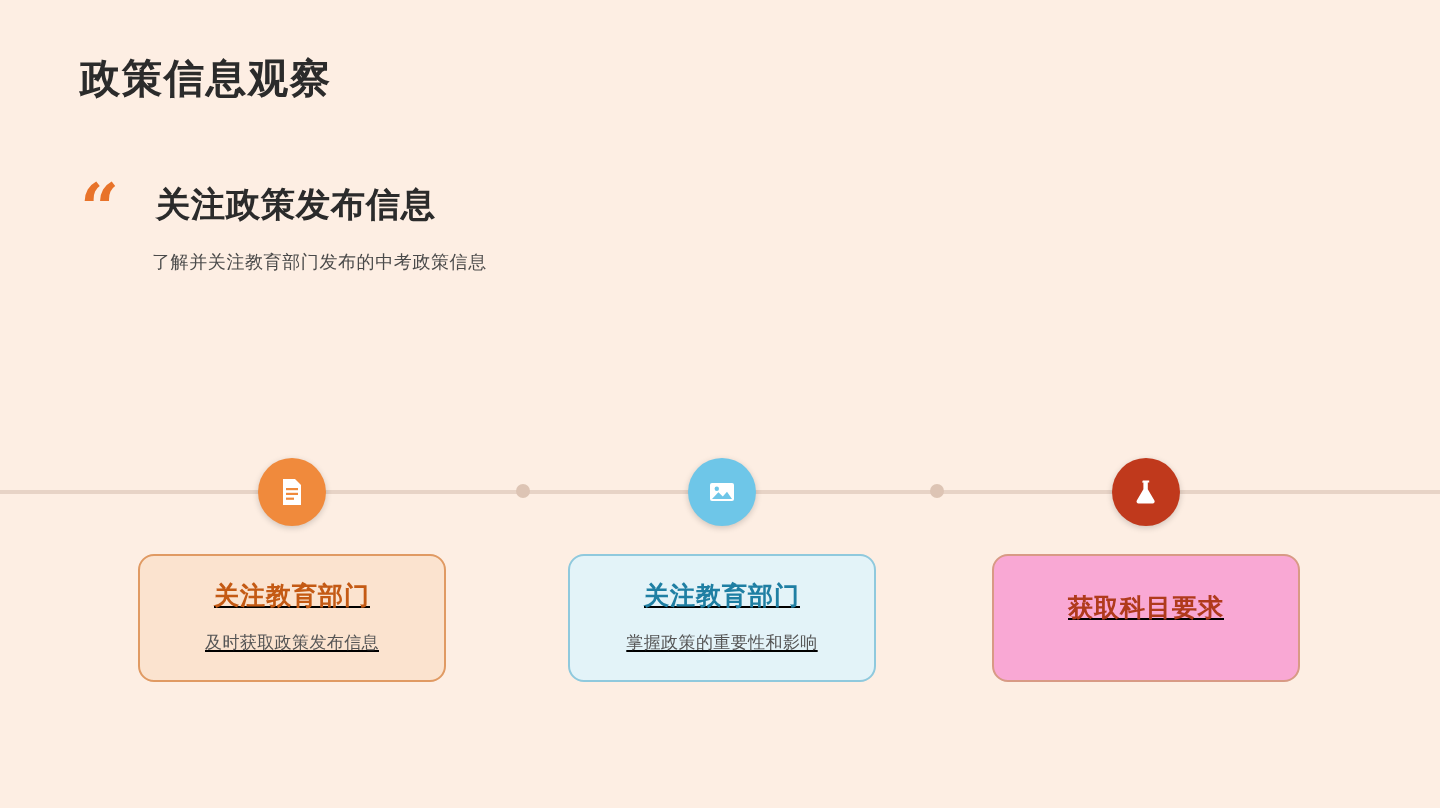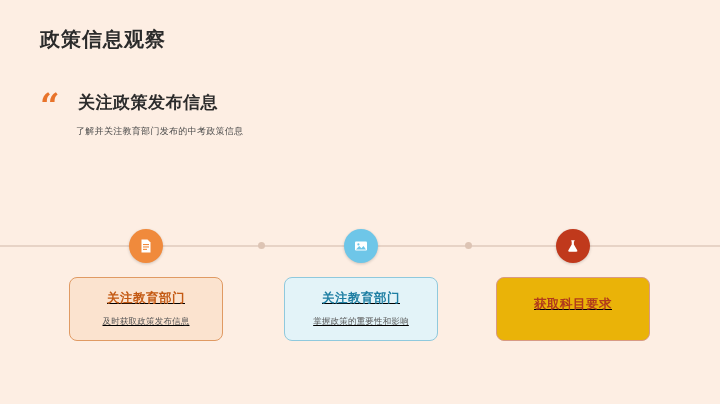--- a/index.html
+++ b/index.html
@@ -163,17 +163,17 @@
     <div class="card-desc">掌握政策的重要性和影响</div>
   </div>
 
   <div class="node" style="left:556px; background:#c0391c;">
     <span>
       <svg width="16" height="16" viewBox="0 0 16 16">
         <path d="M6.4 2.2 h3.2 v1.1 h-0.7 v3.3 l3.3 5.6 a1 1 0 0 1 -0.86 1.5 h-7.08 a1 1 0 0 1 -0.86 -1.5 l3.3 -5.6 v-3.3 h-0.7 z" fill="#ffffff"></path>
       </svg>
     </span>
   </div>
-  <div class="card" style="left:496px; background:#eab308; border-color:#d89a85;gap:46px;">
+  <div class="card" style="left:496px; background:#f9a8d4; border-color:#d89a85;gap:46px;">
     <div class="card-title" style="color:#b03a1c;">获取科目要求</div>
   </div>
 
 </div>
 
 </body></html>

